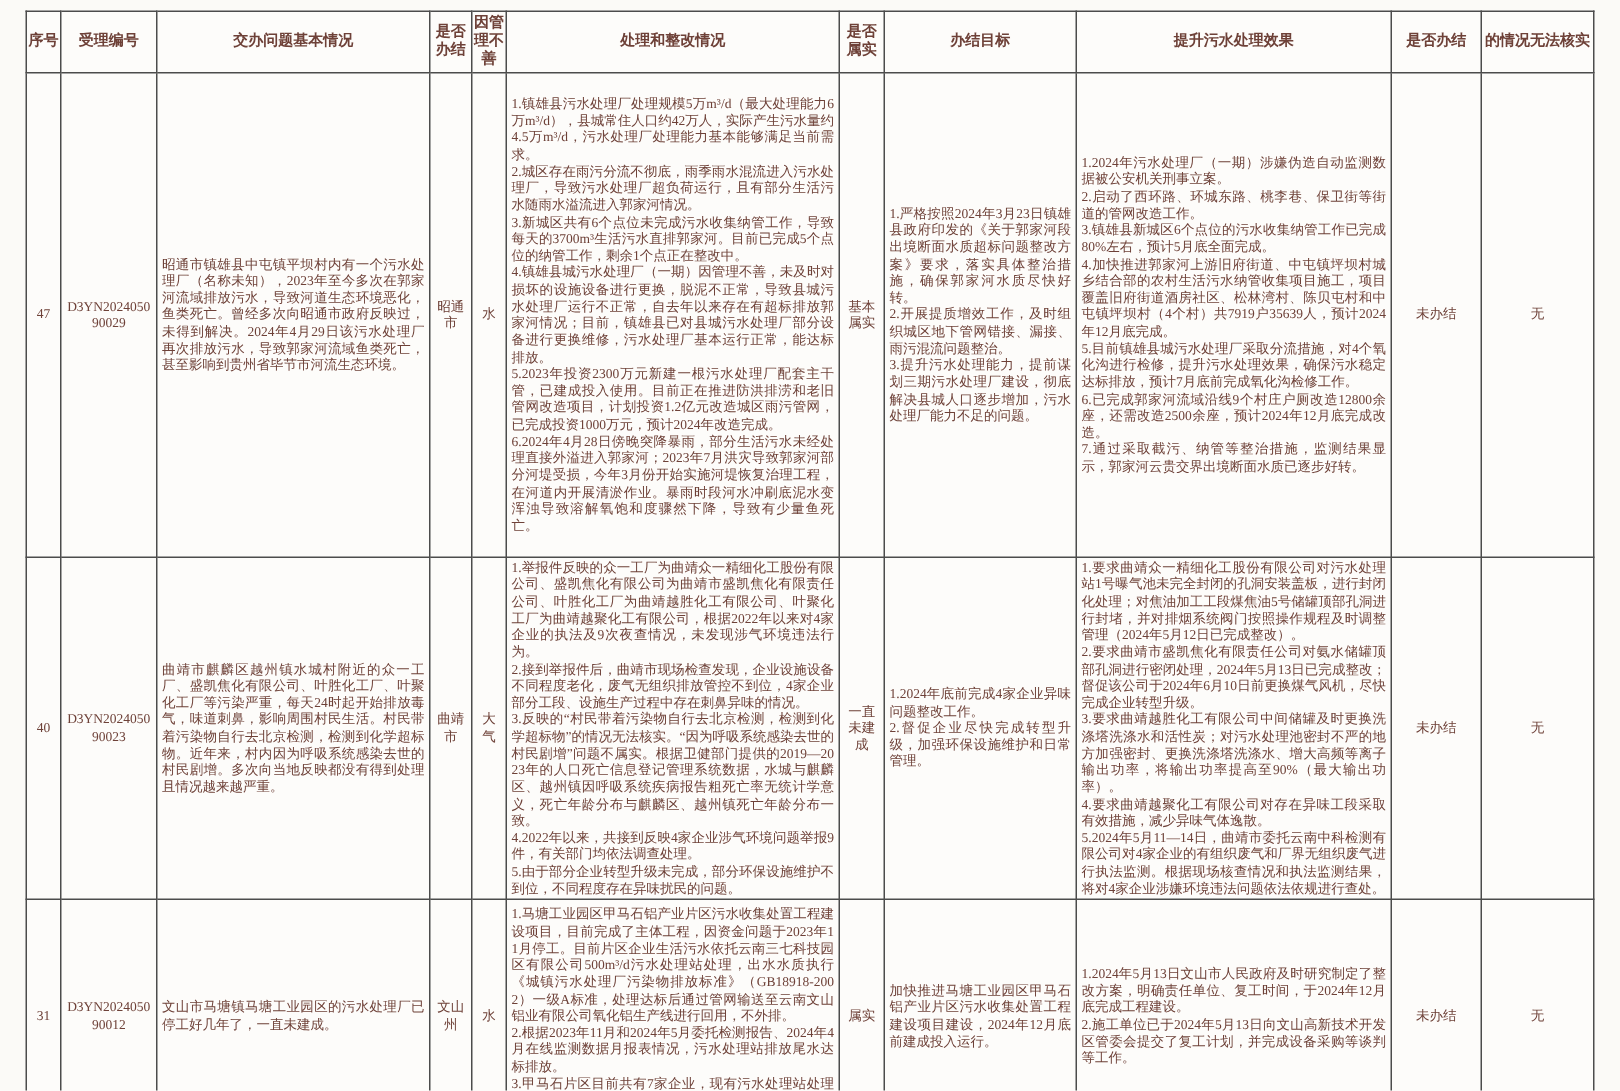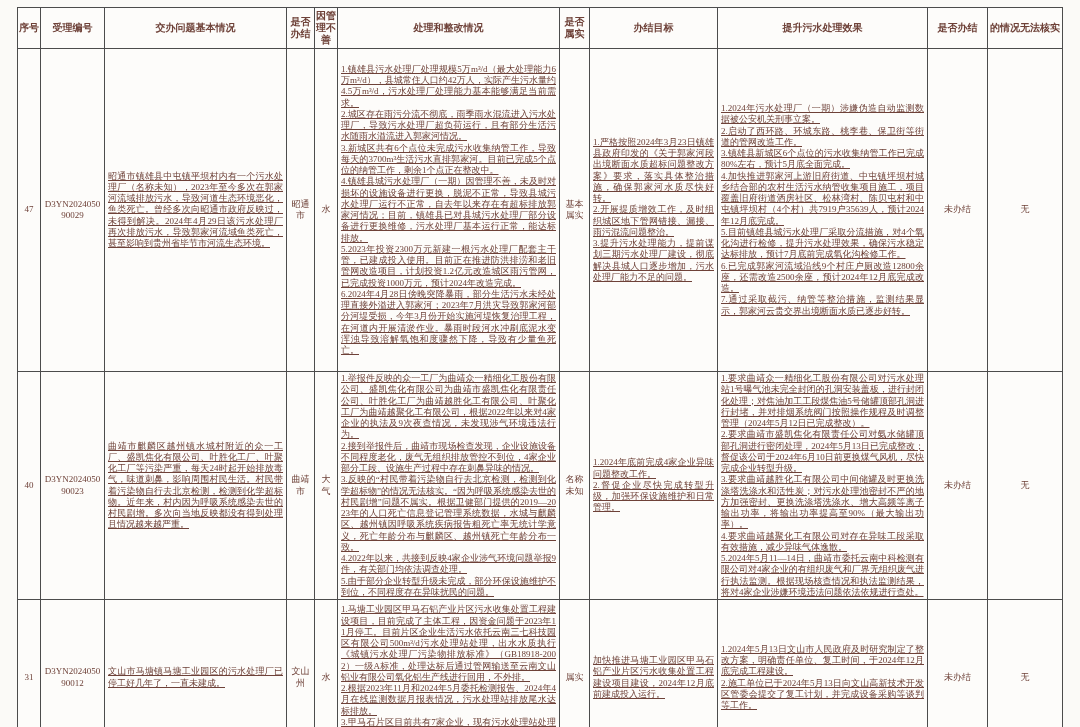--- a/index.html
+++ b/index.html
@@ -20,21 +20,21 @@
     padding:1px 3px;
     vertical-align:middle;
     overflow:hidden;
     word-break:break-all;
   }
   .case-table th{
     text-align:center;font-weight:bold;font-size:10px;line-height:1.2;
     padding:2px 1px;
   }
   .c{text-align:center;}
-  .j{text-align:justify;white-space:pre-wrap;text-decoration:underline;}
+  .j{text-align:justify;white-space:pre-wrap;}
   tr.h-header{height:31px;}
   tr.r29{height:323px;}
   tr.r30{height:194px;}
   tr.r31{height:156px;}
 </style>
 </head>
 <body>
 
 <table class="case-table">
   <colgroup>
@@ -96,21 +96,21 @@
       <td class="c">40</td>
       <td class="c">D3YN202405090023</td>
       <td class="j">曲靖市麒麟区越州镇水城村附近的众一工厂、盛凯焦化有限公司、叶胜化工厂、叶聚化工厂等污染严重，每天24时起开始排放毒气，味道刺鼻，影响周围村民生活。村民带着污染物自行去北京检测，检测到化学超标物。近年来，村内因为呼吸系统感染去世的村民剧增。多次向当地反映都没有得到处理且情况越来越严重。</td>
       <td class="c">曲靖市</td>
       <td class="c">大气</td>
       <td class="j">1.举报件反映的众一工厂为曲靖众一精细化工股份有限公司、盛凯焦化有限公司为曲靖市盛凯焦化有限责任公司、叶胜化工厂为曲靖越胜化工有限公司、叶聚化工厂为曲靖越聚化工有限公司，根据2022年以来对4家企业的执法及9次夜查情况，未发现涉气环境违法行为。
 2.接到举报件后，曲靖市现场检查发现，企业设施设备不同程度老化，废气无组织排放管控不到位，4家企业部分工段、设施生产过程中存在刺鼻异味的情况。
 3.反映的“村民带着污染物自行去北京检测，检测到化学超标物”的情况无法核实。“因为呼吸系统感染去世的村民剧增”问题不属实。根据卫健部门提供的2019—2023年的人口死亡信息登记管理系统数据，水城与麒麟区、越州镇因呼吸系统疾病报告粗死亡率无统计学意义，死亡年龄分布与麒麟区、越州镇死亡年龄分布一致。
 4.2022年以来，共接到反映4家企业涉气环境问题举报9件，有关部门均依法调查处理。
 5.由于部分企业转型升级未完成，部分环保设施维护不到位，不同程度存在异味扰民的问题。</td>
-      <td class="c">名称未知</td>
+      <td class="c">一直未建成</td>
       <td class="j">1.2024年底前完成4家企业异味问题整改工作。
 2.督促企业尽快完成转型升级，加强环保设施维护和日常管理。</td>
       <td class="j">1.要求曲靖众一精细化工股份有限公司对污水处理站1号曝气池未完全封闭的孔洞安装盖板，进行封闭化处理；对焦油加工工段煤焦油5号储罐顶部孔洞进行封堵，并对排烟系统阀门按照操作规程及时调整管理（2024年5月12日已完成整改）。
 2.要求曲靖市盛凯焦化有限责任公司对氨水储罐顶部孔洞进行密闭处理，2024年5月13日已完成整改；督促该公司于2024年6月10日前更换煤气风机，尽快完成企业转型升级。
 3.要求曲靖越胜化工有限公司中间储罐及时更换洗涤塔洗涤水和活性炭；对污水处理池密封不严的地方加强密封、更换洗涤塔洗涤水、增大高频等离子输出功率，将输出功率提高至90%（最大输出功率）。
 4.要求曲靖越聚化工有限公司对存在异味工段采取有效措施，减少异味气体逸散。
 5.2024年5月11—14日，曲靖市委托云南中科检测有限公司对4家企业的有组织废气和厂界无组织废气进行执法监测。根据现场核查情况和执法监测结果，将对4家企业涉嫌环境违法问题依法依规进行查处。</td>
       <td class="c">未办结</td>
       <td class="c">无</td>
     </tr>

